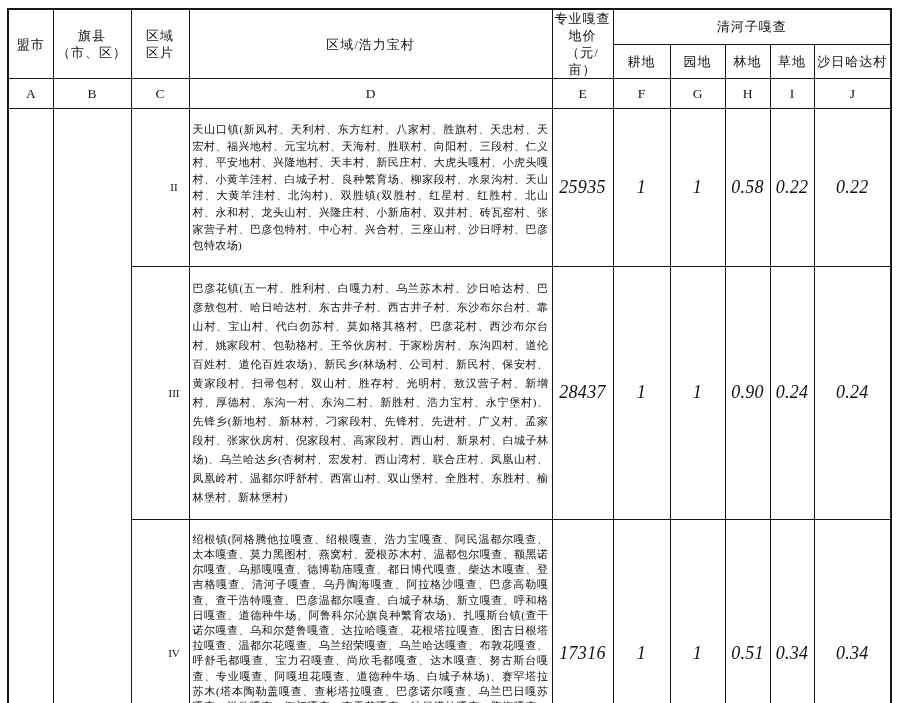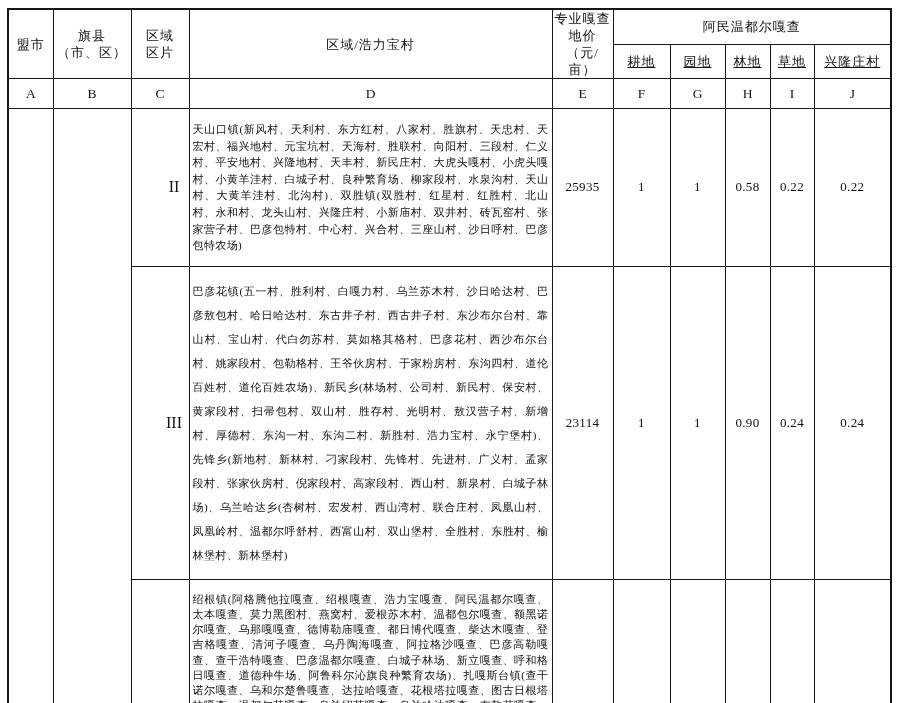--- a/index.html
+++ b/index.html
@@ -16,37 +16,37 @@
   td,th{
     border:1px solid #161616;
     padding:0;vertical-align:middle;text-align:center;
     font-weight:normal;
     font-size:13px;
     background:#fff;
   }
   .hdr{white-space:pre-line;line-height:17px;font-size:13px;letter-spacing:1px;}
   .letters td{height:29px;font-size:13.5px;}
   tr.hrow1 th{height:30px;}
-  tr.hrow2 th{height:30px;text-decoration:underline;}
+  tr.hrow2 th{height:30px;}
   tr.r-ii{height:134px;}
   tr.r-iii{height:204px;}
   tr.r-iv{height:258px;}
   td.desc{
     text-align:justify;
     text-align-last:left;
     text-justify:inter-character;
     padding:12px 3px;
     font-size:11px;
     letter-spacing:0.4px;
   }
   tr.r-ii  td.desc{line-height:16.6px;}
-  tr.r-iii td.desc{line-height:24px;}
+  tr.r-iii td.desc{line-height:19px;}
   tr.r-iv  td.desc{line-height:15.2px;}
-  td.num{font-size:13px;letter-spacing:0.3px;}
-  td.zone{font-size:16px;padding-left:28px;}
+  td.num{font-size:18px;letter-spacing:0.3px;font-style:italic;}
+  td.zone{font-size:11px;padding-left:28px;}
 </style>
 </head>
 <body>
 
 <table class="landprice">
   <colgroup>
     <col style="width:45px">
       <col style="width:78px">
       <col style="width:58px">
     <col style="width:363px">
@@ -62,28 +62,28 @@
       <tr class="hrow1">
     <th rowspan="2" class="hdr">盟市</th>
     <th rowspan="2" class="hdr">旗县
 （市、区）</th>
     <th rowspan="2" class="hdr">区域
 区片</th>
     <th rowspan="2" class="hdr">区域/浩力宝村</th>
     <th rowspan="2" class="hdr">专业嘎查
 地价
 （元/亩）</th>
-    <th colspan="5" class="hdr">阿民温都尔嘎查</th>
+    <th colspan="5" class="hdr">清河子嘎查</th>
   </tr>
   <tr class="hrow2">
     <th class="hdr">耕地</th>
     <th class="hdr">园地</th>
     <th class="hdr">林地</th>
     <th class="hdr">草地</th>
-    <th class="hdr">兴隆庄村</th>
+    <th class="hdr">沙日哈达村</th>
   </tr>
 
   <tr class="letters">
     <td>A</td>
     <td>B</td>
     <td>C</td>
     <td>D</td>
     <td>E</td>
     <td>F</td>
     <td>G</td>
@@ -101,21 +101,21 @@
     <td class="num">1</td>
     <td class="num">1</td>
     <td class="num">0.58</td>
     <td class="num">0.22</td>
     <td class="num">0.22</td>
   </tr>
 
   <tr class="r-iii">
     <td class="zone">III</td>
     <td class="desc">巴彦花镇(五一村、胜利村、白嘎力村、乌兰苏木村、沙日哈达村、巴彦敖包村、哈日哈达村、东古井子村、西古井子村、东沙布尔台村、靠山村、宝山村、代白勿苏村、莫如格其格村、巴彦花村、西沙布尔台村、姚家段村、包勒格村、王爷伙房村、于家粉房村、东沟四村、道伦百姓村、道伦百姓农场)、新民乡(林场村、公司村、新民村、保安村、黄家段村、扫帚包村、双山村、胜存村、光明村、敖汉营子村、新增村、厚德村、东沟一村、东沟二村、新胜村、浩力宝村、永宁堡村)、先锋乡(新地村、新林村、刁家段村、先锋村、先进村、广义村、孟家段村、张家伙房村、倪家段村、高家段村、西山村、新泉村、白城子林场)、乌兰哈达乡(杏树村、宏发村、西山湾村、联合庄村、凤凰山村、凤凰岭村、温都尔呼舒村、西富山村、双山堡村、全胜村、东胜村、榆林堡村、新林堡村)</td>
-    <td class="num">23114</td>
+    <td class="num">28437</td>
     <td class="num">1</td>
     <td class="num">1</td>
     <td class="num">0.90</td>
     <td class="num">0.24</td>
     <td class="num">0.24</td>
   </tr>
 
   <tr class="r-iv">
     <td class="zone">IV</td>
     <td class="desc">绍根镇(阿格腾他拉嘎查、绍根嘎查、浩力宝嘎查、阿民温都尔嘎查、太本嘎查、莫力黑图村、燕窝村、爱根苏木村、温都包尔嘎查、额黑诺尔嘎查、乌那嘎嘎查、德博勒庙嘎查、都日博代嘎查、柴达木嘎查、登吉格嘎查、清河子嘎查、乌丹陶海嘎查、阿拉格沙嘎查、巴彦高勒嘎查、查干浩特嘎查、巴彦温都尔嘎查、白城子林场、新立嘎查、呼和格日嘎查、道德种牛场、阿鲁科尔沁旗良种繁育农场)、扎嘎斯台镇(查干诺尔嘎查、乌和尔楚鲁嘎查、达拉哈嘎查、花根塔拉嘎查、图古日根塔拉嘎查、温都尔花嘎查、乌兰绍荣嘎查、乌兰哈达嘎查、布敦花嘎查、呼舒毛都嘎查、宝力召嘎查、尚欣毛都嘎查、达木嘎查、努古斯台嘎查、专业嘎查、阿嘎坦花嘎查、道德种牛场、白城子林场)、赛罕塔拉苏木(塔本陶勒盖嘎查、查彬塔拉嘎查、巴彦诺尔嘎查、乌兰巴日嘎苏嘎查、尚欣嘎查、衙门嘎查、查干花嘎查、沙日塔拉嘎查、陶海嘎查、宝冷嘎查)、巴拉奇如德苏木(特尼格尔嘎查、毛盖图嘎查、达兰花嘎查、石桌子嘎查、上新打井嘎查、道日新呼都格嘎查、萨如拉塔拉嘎查、合作村、准迫毛都村、达日罕村、新发村、十间房村、南图古日格嘎查、巴润诺尔嘎查、通希嘎查、敦达诺尔嘎查、准诺尔嘎查)</td>

